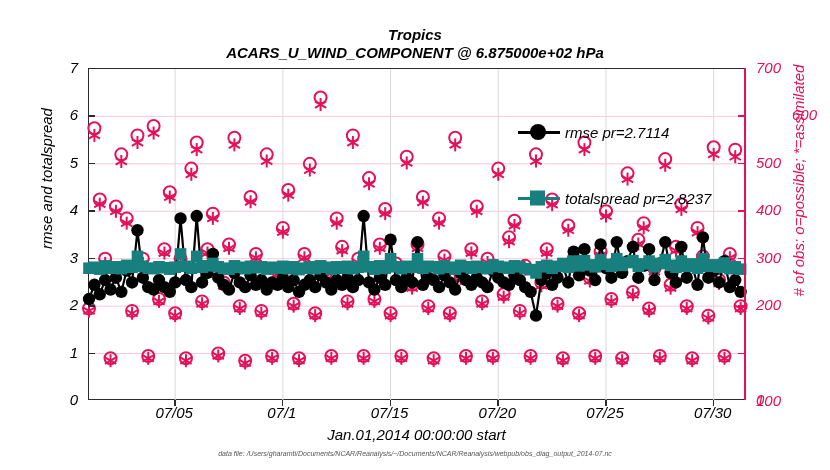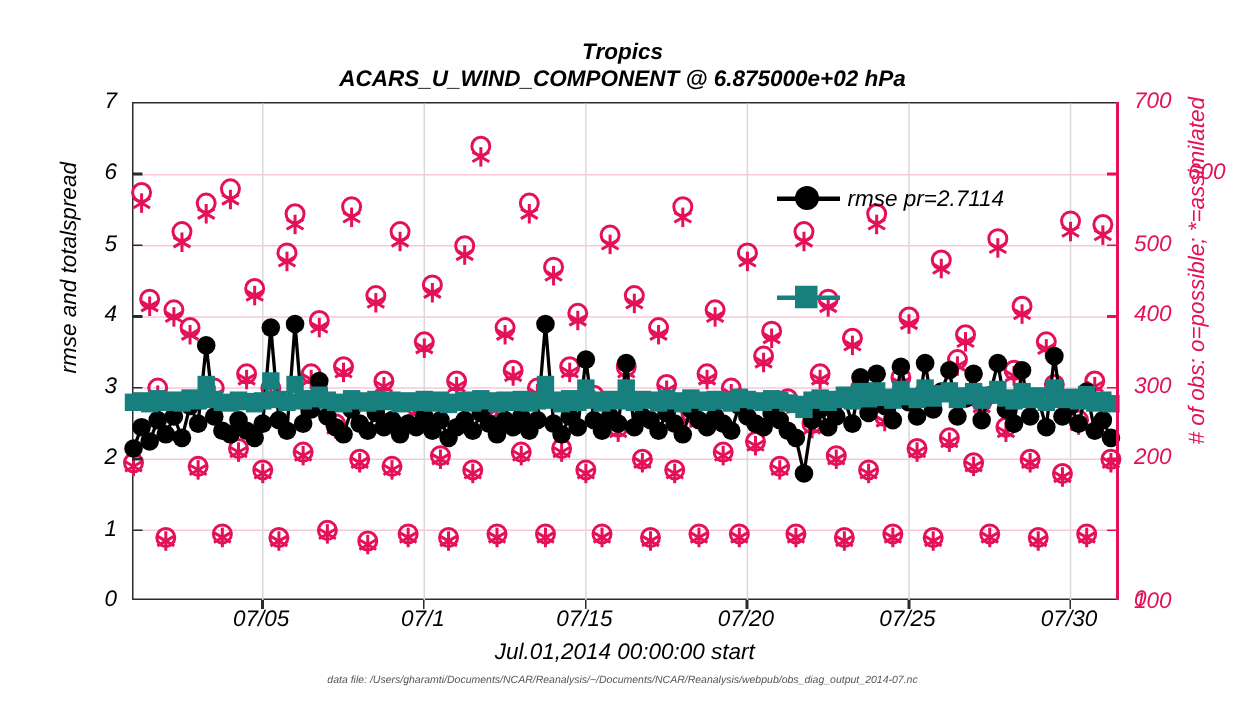--- a/index.html
+++ b/index.html
@@ -809,34 +809,35 @@
       </svg>
 </div>
 <div id="plot-right-edge"></div>
 
 <div id="axes-left"></div>
 <div id="axes-right"></div>
 <div id="axes-x"></div>
 
 <div id="ylabel-left">rmse and totalspread</div>
 <div id="ylabel-right"># of obs: o=possible; *=assimilated</div>
-<div id="xlabel">Jul.01,2014 00:00:00 start</div>
+<div id="xlabel">Jan.01,2014 00:00:00 start</div>
 <div id="footer">data file: /Users/gharamti/Documents/NCAR/Reanalysis/~/Documents/NCAR/Reanalysis/webpub/obs_diag_output_2014-07.nc</div>
 
 <div id="legend">
   <div class="lg-row">
     <span class="lg-line k">
       <span class="lg-mark circ"></span>
     </span>
     <span class="lg-txt">rmse pr=2.7114</span>
   </div>
   <div class="lg-row">
     <span class="lg-line t">
       <span class="lg-mark sq"></span>
     </span>
+    <span class="lg-txt">totalspread pr=2.8237</span>
   </div>
 </div>
 
 <div class="ytickL" style="top: 400px;">0</div>
     <div class="ytickL" style="top: 352.571px;">1</div>
     <div class="tickmarkL" style="top: 352.571px; left: 88px;"></div>
     <div class="ytickL" style="top: 305.143px;">2</div>
     <div class="tickmarkL" style="top: 305.143px; left: 88px;"></div>
     <div class="ytickL" style="top: 257.714px;">3</div>
     <div class="tickmarkL" style="top: 257.714px; left: 88px;"></div>

